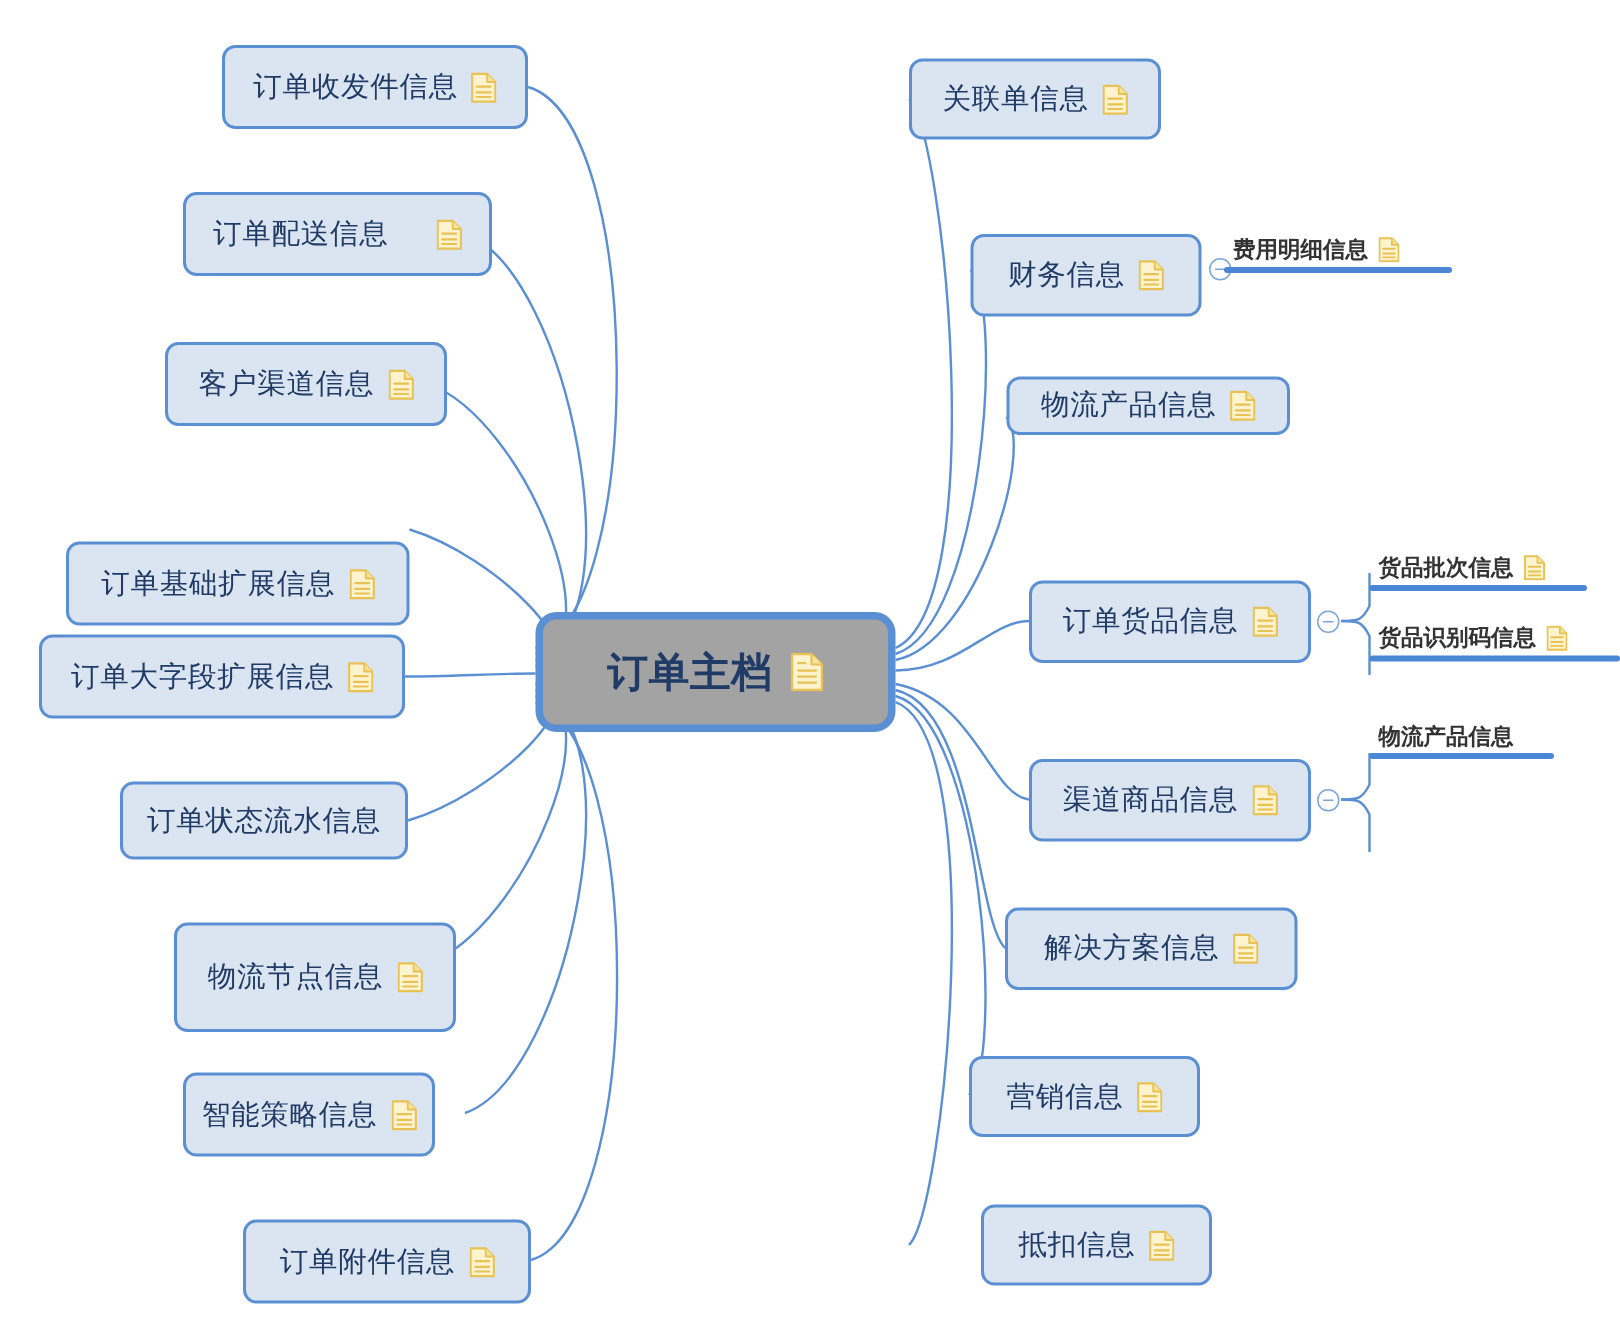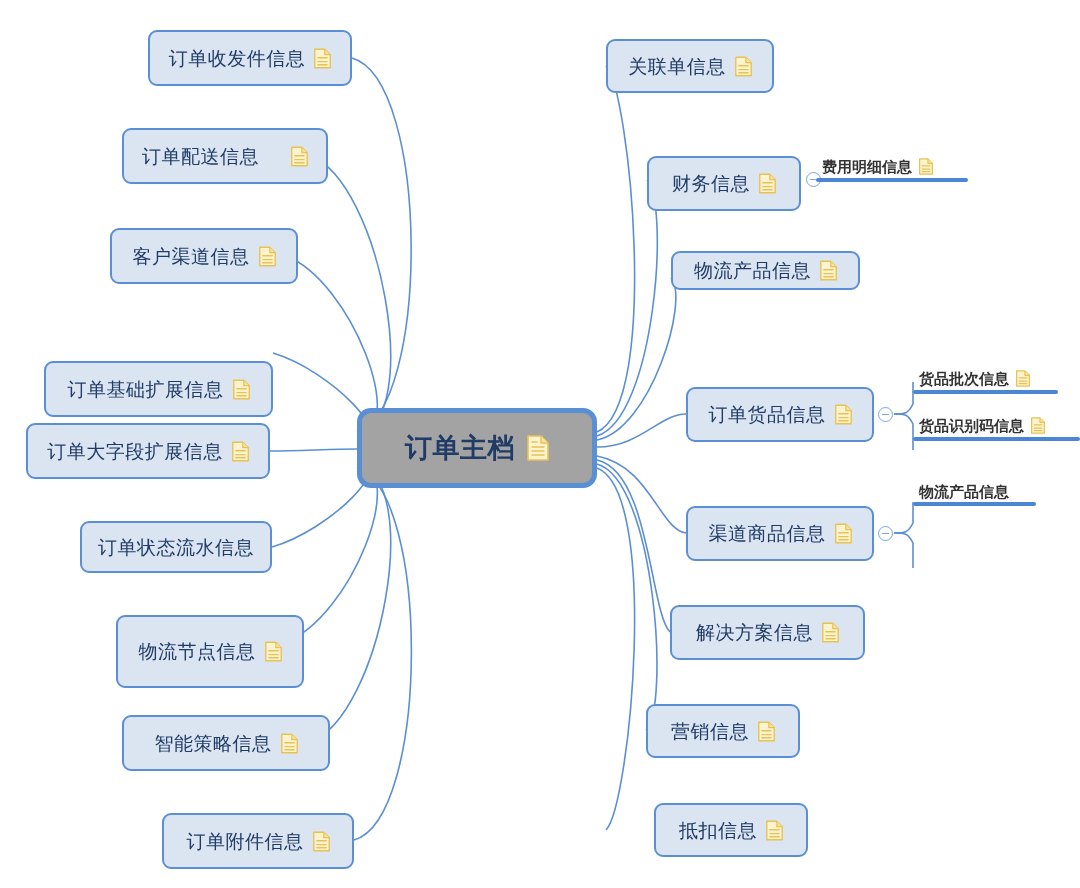--- a/index.html
+++ b/index.html
@@ -252,21 +252,21 @@
           <path d="M14 1 V8 H21" fill="#f7e39a" stroke="#e8c254" stroke-width="1.6" stroke-linejoin="round"></path>
           <g stroke="#e8c254" stroke-width="1.8" stroke-linecap="round">
             <line x1="5" y1="12" x2="17" y2="12"></line>
             <line x1="5" y1="17" x2="17" y2="17"></line>
             <line x1="5" y1="21" x2="17" y2="21"></line>
           </g>
         </svg>
     </span>
   </div>
 
-  <div class="node" style="left:122px; top:715px; width:208px; height:56px;">
+  <div class="node" style="left:122px; top:715px; width:168px; height:56px;">
     <span class="label">智能策略信息</span>
     <span class="doc-icon">
       <svg width="17" height="21" viewBox="0 0 22 26">
           <path d="M1 1 H14 L21 8 V25 H1 Z" fill="#fdf3cf" stroke="#e8c254" stroke-width="1.8" stroke-linejoin="round"></path>
           <path d="M14 1 V8 H21" fill="#f7e39a" stroke="#e8c254" stroke-width="1.6" stroke-linejoin="round"></path>
           <g stroke="#e8c254" stroke-width="1.8" stroke-linecap="round">
             <line x1="5" y1="12" x2="17" y2="12"></line>
             <line x1="5" y1="17" x2="17" y2="17"></line>
             <line x1="5" y1="21" x2="17" y2="21"></line>
           </g>

